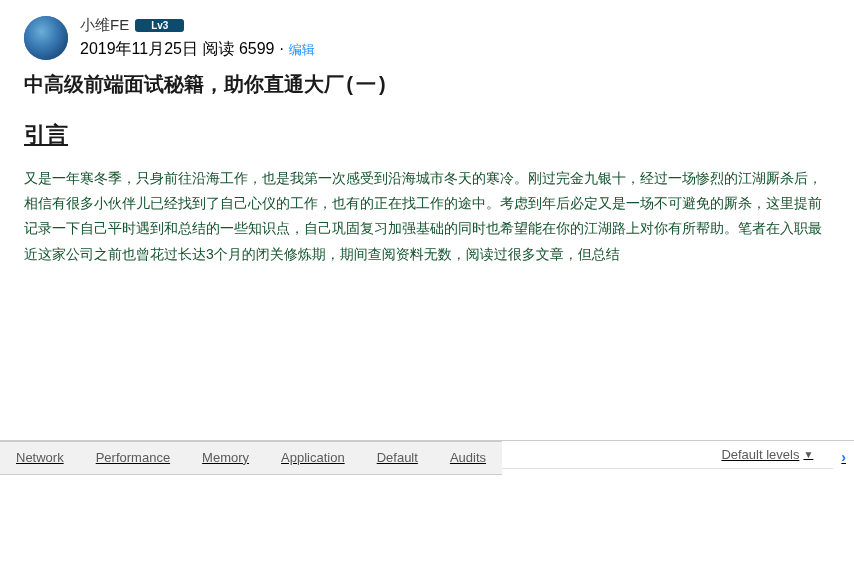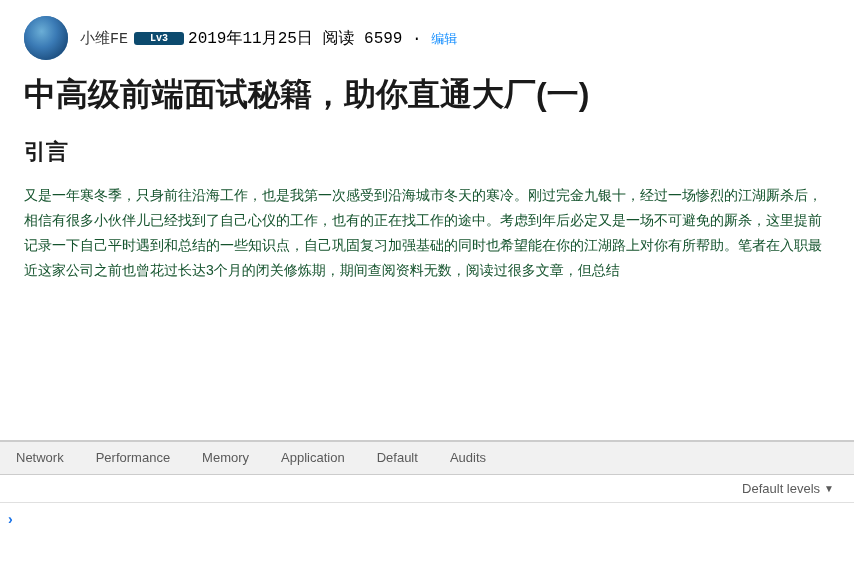--- a/index.html
+++ b/index.html
@@ -46,22 +46,22 @@
 
     .avatar-inner {
       width: 100%;
       height: 100%;
       background: radial-gradient(ellipse at 40% 35%, #6baed6 0%, #3a7ab5 40%, #1a4a7a 80%);
       position: relative;
     }
 
     .author-info {
       display: flex;
+      flex-direction: column;
       gap: 4px;
-      font-family: Liberation Mono, monospace;
     }
 
     .author-name-row {
       display: flex;
       align-items: center;
       gap: 6px;
     }
 
     .author-name {
       font-size: 15px;
@@ -78,32 +78,34 @@
       font-weight: bold;
     }
 
     .edit-link {
       color: #1890ff;
       text-decoration: none;
       font-size: 13px;
     }
 
     .article-title {
-      font-size: 32px;
+      font-size: 20px;
       font-weight: bold;
       color: #1a1a1a;
       margin-bottom: 20px;
       line-height: 1.4;
+      font-family: Liberation Mono, monospace;
     }
 
     .section-heading {
       font-size: 22px;
       font-weight: bold;
       color: #1a1a1a;
       margin-bottom: 16px;
+      text-decoration: underline;
     }
 
     .article-body {
       font-size: 14px;
       color: #14532d;
       line-height: 1.8;
     }
 
     .article-body p {
       margin-bottom: 8px;
@@ -184,23 +186,24 @@
     }
 
     .prompt-arrow {
       color: #1a73e8;
       font-size: 14px;
       font-weight: bold;
     }
 
     .devtools-bottom {
       display: flex;
-      flex-direction: column;
+      flex-direction: row;
       height: 148px;
       border-top: 1px solid #ccc;
+      text-decoration: underline;
     }
   </style>
 </head>
 <body>
 
 <div class="article-area">
   <div class="author-row">
     <div class="avatar">
       <div class="avatar-inner"></div>
     </div>

